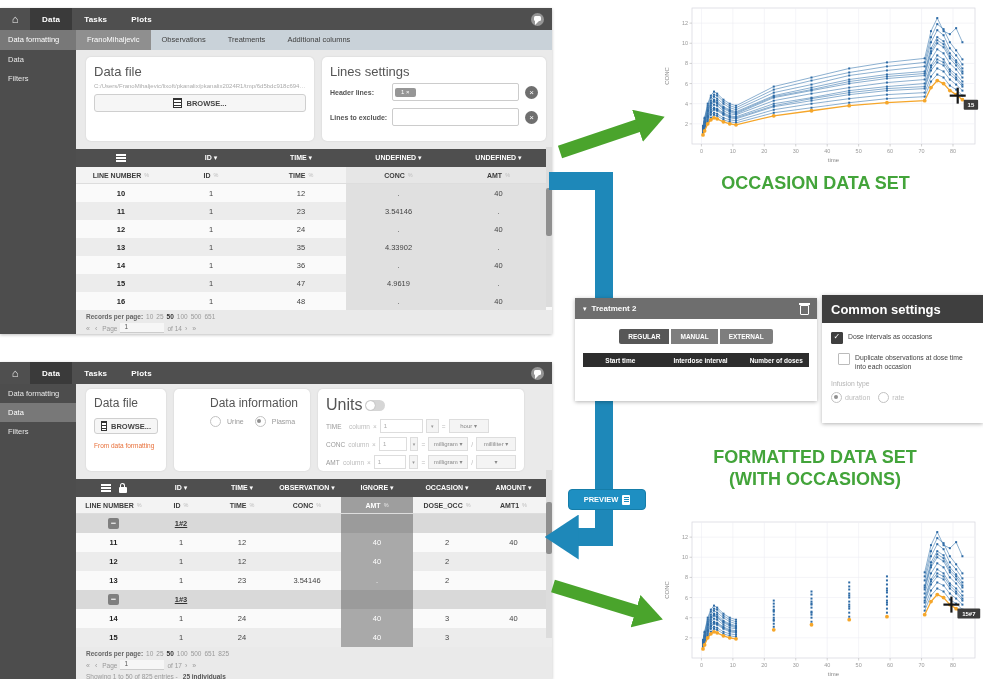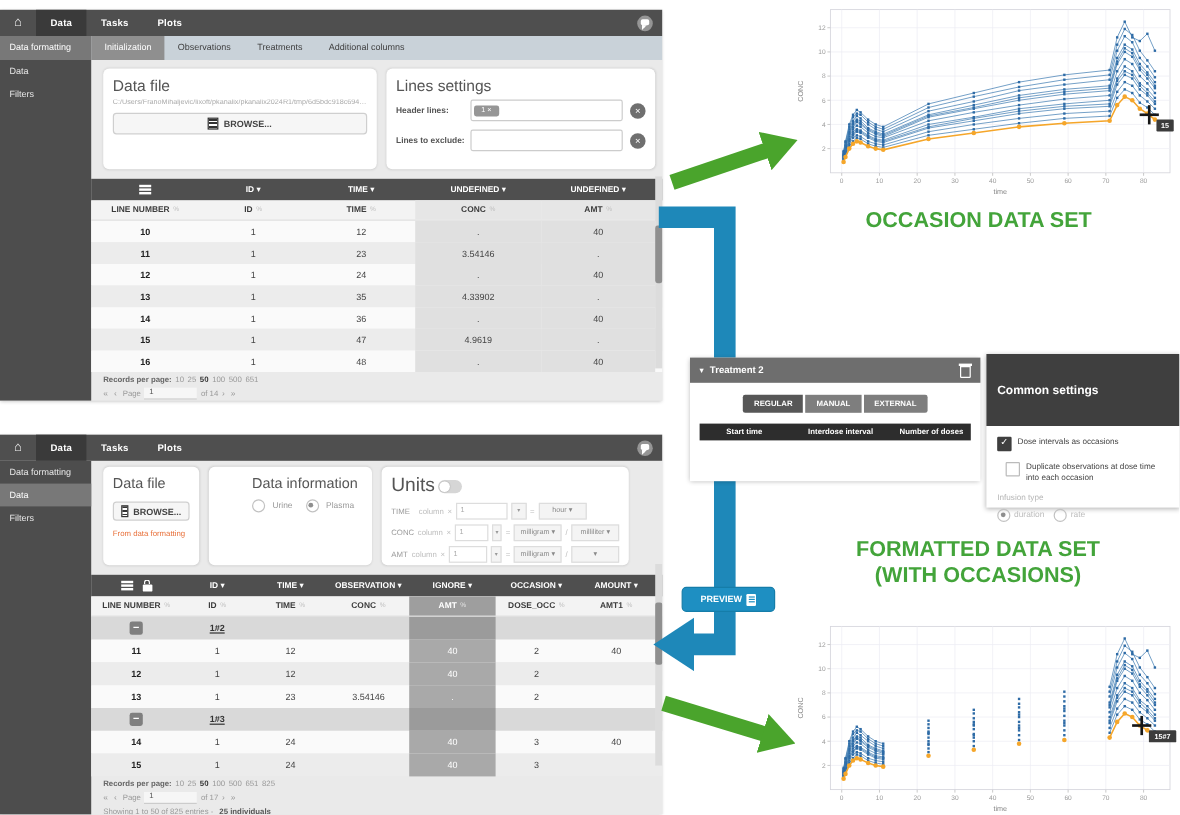--- a/index.html
+++ b/index.html
@@ -120,21 +120,21 @@
   .mode:first-child{border-radius:2px 0 0 2px;}
   .mode:last-child{border-radius:0 2px 2px 0;}
   .mode.active{background:#575757;}
   .applyrow{display:flex;align-items:center;gap:6px;padding:10px 0 0 12px;}
   .applylabel{font-size:7.5px;color:#666;}
   .applysel{background:#ececec;border:1px solid #ccc;border-radius:2px;font-size:6px;color:#555;padding:2px 5px;cursor:pointer;}
   .ttblhead{display:flex;background:#2d2d2d;color:#fff;height:14px;align-items:center;margin:9px 8px 0;}
   .ttblhead span{font-size:6.5px;font-weight:bold;text-align:center;}
   
   #common-panel{left:822px;top:295px;width:161px;height:128px;}
-  .chead2{height:28px;background:#3f3f3f;color:#fff;display:flex;align-items:center;padding:16px 9px;font-size:10px;font-weight:bold;}
+  .chead2{height:28px;background:#3f3f3f;color:#fff;display:flex;align-items:center;padding:0 9px;font-size:13px;font-weight:bold;}
   .cbody{padding:9px 8px 0 9px;}
   .cbrow{display:flex;gap:5px;margin-bottom:9px;align-items:flex-start;}
   .cbrow.indent{margin-left:7px;}
   .cbox{width:10px;height:10px;border:1px solid #bbb;background:#fff;border-radius:1px;flex:none;position:relative;cursor:pointer;}
   .cbox.checked{background:#3f3f3f;border-color:#3f3f3f;}
   .cbox.checked:after{content:"✓";position:absolute;left:1.5px;top:-1px;color:#fff;font-size:8px;}
   .cblabel{font-size:6.8px;color:#444;line-height:9px;}
   .inflabel{font-size:6.8px;color:#b5b5b5;margin:2px 0 5px;}
   .infrow{display:flex;align-items:center;}
   .infrow .rlabel{color:#bdbdbd;}
@@ -159,21 +159,21 @@
       <span class="bubble"></span>
     </div>
     <div class="appbody">
       <div class="sidebar">
         <div class="sitem active" style="height:20px;line-height:20px;">Data formatting</div>
         <div class="sitem">Data</div>
         <div class="sitem">Filters</div>
       </div>
       <div class="main">
         <div class="tabbar">
-          <div class="tab active">Initialization</div>
+          <div class="tab active">FranoMihaljevic</div>
           <div class="tab">Observations</div>
           <div class="tab">Treatments</div>
           <div class="tab">Additional columns</div>
         </div>
         <div class="cards">
           <div class="card" style="width:212px;height:70px;">
             <div class="ctitle">Data file</div>
             <div class="fpath">C:/Users/FranoMihaljevic/lixoft/pkanalix/pkanalix2024R1/tmp/6d5bdc918c6940ffa10591ce...</div>
             <button class="browse">
               <span class="bic"></span>

